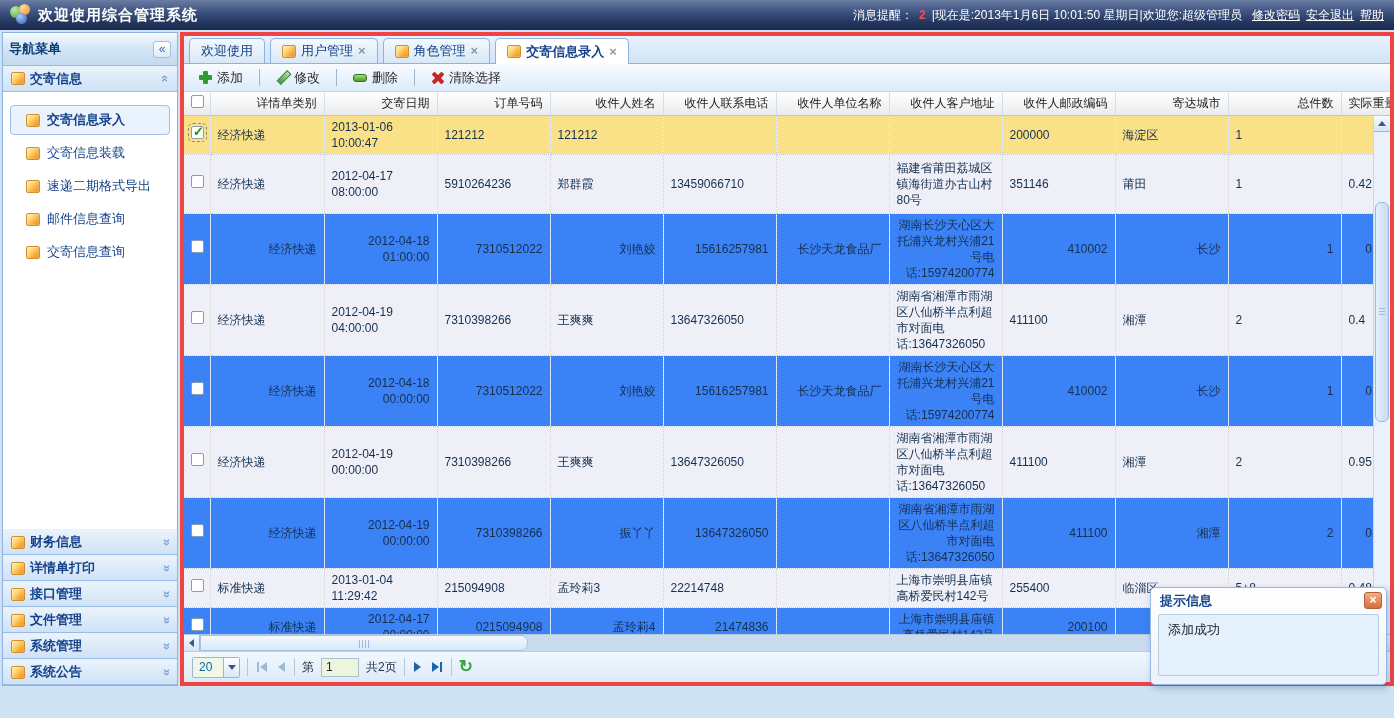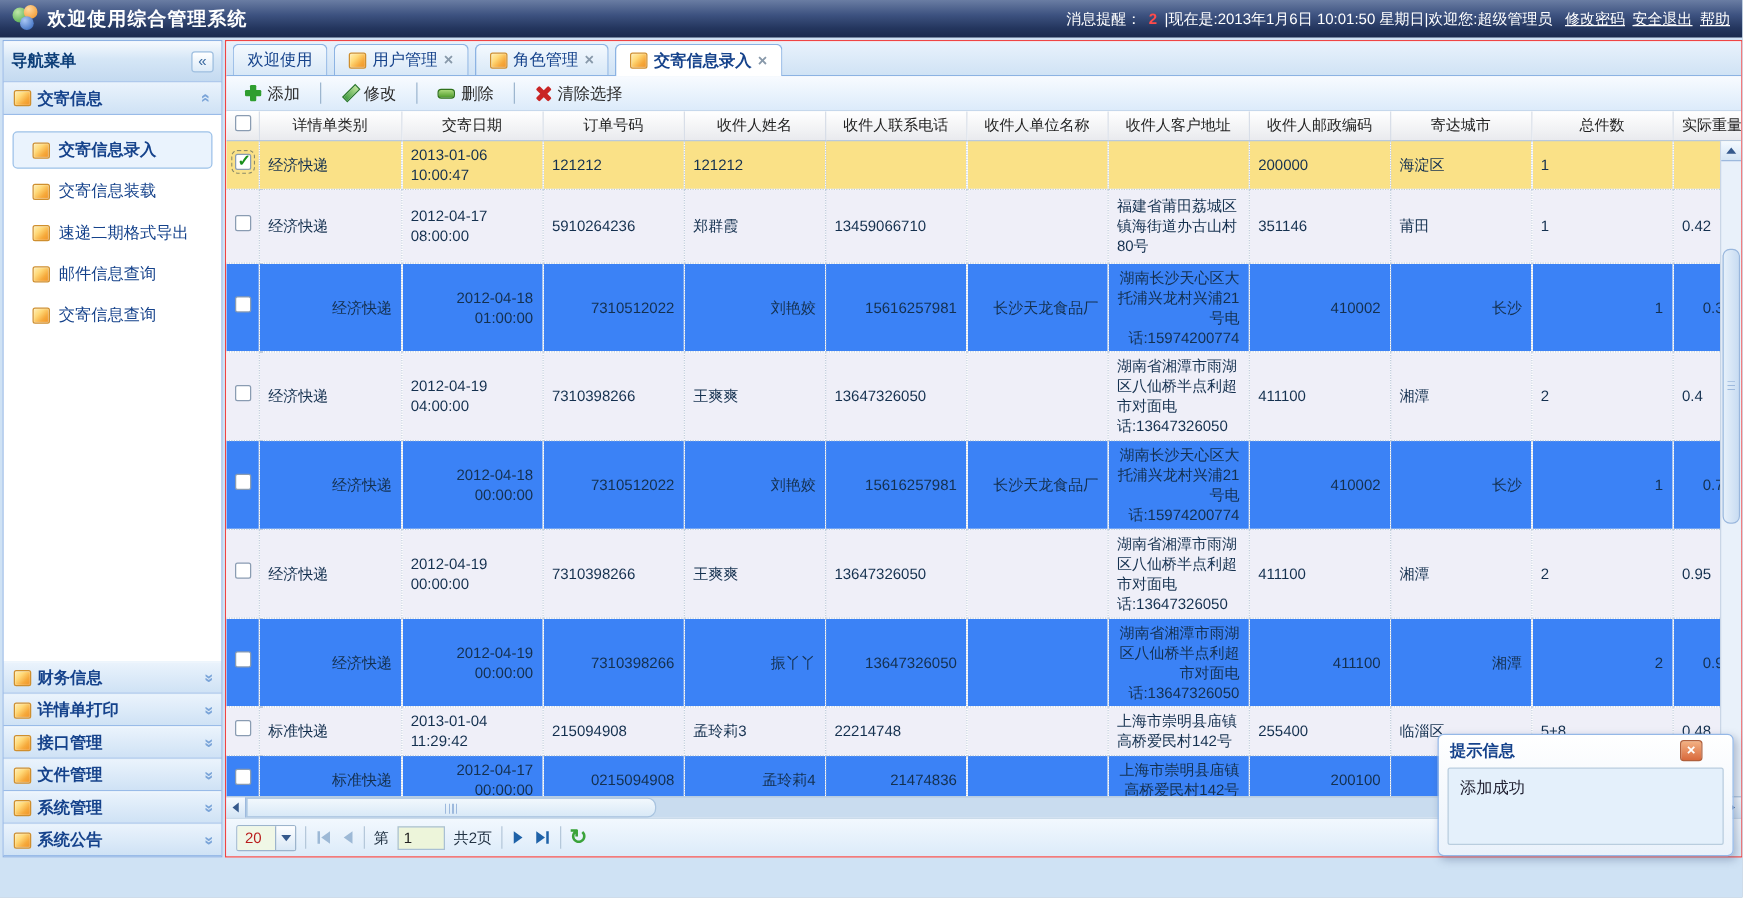--- a/index.html
+++ b/index.html
@@ -37,21 +37,21 @@
   .chev.up   { transform:rotate(90deg); }
   .chev.down { transform:rotate(-90deg); }
   .side-items { flex:1 1 auto; background:#fff; padding-top:10px; overflow:hidden; }
   .side-item { display:flex; align-items:center; gap:7px; margin:3px 7px; padding:5px 4px 5px 15px;
                font-size:13px; color:#15428b; cursor:pointer; border:1px solid transparent; }
   .side-item.selected { background:#eaf3fd; border:1px solid #9cc1e8; border-radius:4px; font-weight:bold; }
   .pkg-icon { width:14px; height:13px; flex:0 0 14px; border:1px solid #cf8f2e; border-radius:2px;
               background:linear-gradient(135deg,#ffefb5 0%,#ffd978 35%,#f6a93b 70%,#ef9327 100%); box-shadow:inset 0 0 1px #fff; }
 
   
-  .content { flex:1; border:1px solid #ef4444; background:#fff; display:flex; flex-direction:column; overflow:hidden; }
+  .content { flex:1; border:4px solid #ef4444; background:#fff; display:flex; flex-direction:column; overflow:hidden; }
 
   .tabbar { height:28px; flex:0 0 28px; background:linear-gradient(180deg,#e9f2fc,#d0e3f5);
             border-bottom:1px solid #8cb3e3; display:flex; align-items:flex-end; padding:3px 0 0 5px; gap:5px; }
   .tab { height:25px; display:inline-flex; align-items:center; gap:5px; padding:0 11px; font-size:13px; color:#15428b;
          border:1px solid #8cb3e3; border-bottom:none; border-radius:5px 5px 0 0; cursor:pointer;
          background:linear-gradient(180deg,#f4f9fe,#d8e8f7); position:relative; }
   .tab.active { background:#fff; font-weight:bold; height:26px; margin-bottom:-1px; z-index:2; }
   .tab-close { color:#8899aa; font-size:13px; font-weight:bold; line-height:10px; cursor:pointer; }
 
   .toolbar { height:28px; flex:0 0 28px; background:linear-gradient(180deg,#f8fbff,#dcebfa);
@@ -67,21 +67,21 @@
   .icon-del { width:14px; height:8px; border:1px solid #2e711a; border-radius:3px; background:linear-gradient(180deg,#a8d87a,#4f9c2b); }
   .icon-clear { position:relative; width:13px; height:13px; }
   .icon-clear::before,.icon-clear::after { content:""; position:absolute; left:5px; top:0; width:4px; height:14px; background:#c92525; border-radius:1px; }
   .icon-clear::before { transform:rotate(45deg); } .icon-clear::after { transform:rotate(-45deg); }
 
   
   .grid { flex:1 1 auto; position:relative; overflow:hidden; background:#fff; }
   table.dg { table-layout:fixed; border-collapse:collapse; width:1212px; }
   .dg th { height:23px; background:linear-gradient(180deg,#ffffff,#f1f2f4 65%,#e9eaee);
            border-right:1px solid #d8dee8; border-bottom:1px solid #b9c9dd; font-size:12px; font-weight:normal;
-           color:#222; text-align:center; padding:0 7px; white-space:nowrap; overflow:hidden; }
+           color:#222; text-align:right; padding:0 7px; white-space:nowrap; overflow:hidden; }
   .dg td { border-right:1px dotted #bfcbdc; border-bottom:1px dotted #bfcbdc; font-size:12px; color:#14304f;
            padding:3px 7px; vertical-align:middle; line-height:16px; word-wrap:break-word; overflow:hidden; }
   tr.sel  td { background:#fae187; }
   tr.blue td { background:#3b82f6;text-align:right; }
   tr.lav  td { background:#efeff8; }
   .cb { display:inline-block; width:13px; height:13px; border:1px solid #8a9cb2; background:#fff; border-radius:2px; position:relative; cursor:pointer; }
   .cb.checked { outline:1px dashed #8a8a6a; outline-offset:2px; }
   .cb.checked::after { content:"\2713"; position:absolute; left:1px; top:-3px; color:#1a8f1a; font-size:13px; font-weight:bold; }
 
   .vscroll { position:absolute; top:24px; right:0; width:17px; bottom:0; background:#e9f1fa; border-left:1px solid #c9d6e6; }
@@ -101,41 +101,41 @@
   .hs-right::after { content:""; border-top:4px solid transparent; border-bottom:4px solid transparent; border-left:5px solid #35598c; }
   .hs-thumb { position:absolute; left:16px; top:0; width:328px; height:16px; border:1px solid #a9c4e0; border-radius:0 7px 7px 0;
               background:linear-gradient(180deg,#f2f8fd,#d9e9f7); cursor:pointer; }
   .hs-thumb::after { content:""; position:absolute; top:4px; left:50%; margin-left:-5px; width:10px; height:8px;
                      background:repeating-linear-gradient(90deg,#9db9dd 0 1px,transparent 1px 3px); }
 
   
   .pager { height:31px; flex:0 0 31px; background:linear-gradient(180deg,#f2f8fe,#dcebf9); border-top:1px solid #b9cfe4;
            display:flex; align-items:center; padding:0 8px; gap:7px; font-size:12px; color:#234; }
   .psel { display:flex; width:48px; height:21px; border:1px solid #9cb4cc; background:#fff; border-radius:2px; cursor:pointer; }
-  .psel .v { flex:1; background:#f0f7e6; font-size:12px; padding:2px 0 0 6px; color:#b91c1c; }
+  .psel .v { flex:1; background:#f0f7e6; font-size:12px; padding:2px 0 0 6px; color:#0369a1; }
   .psel .a { width:16px; background:linear-gradient(180deg,#fdfeff,#d9e8f6); border-left:1px solid #9cb4cc;
              display:flex; align-items:center; justify-content:center; }
   .psel .a::after { content:""; border-left:4px solid transparent; border-right:4px solid transparent; border-top:5px solid #35598c; }
   .psep { width:1px; height:18px; background:#b5c8da; }
   .pbtn { display:inline-flex; align-items:center; gap:1px; cursor:pointer; padding:2px; }
   .tri-l { border-top:5px solid transparent; border-bottom:5px solid transparent; border-right:7px solid #9db9d6; }
   .tri-r { border-top:5px solid transparent; border-bottom:5px solid transparent; border-left:7px solid #1e62a8; }
   .pbar-dis { width:2px; height:10px; background:#9db9d6; } .pbar { width:2px; height:10px; background:#1e62a8; }
   .pinput { width:38px; height:19px; border:1px solid #a9c0d4; background:#edf5da; font-size:12px; padding:2px 4px; color:#222; }
   .refresh-icon { color:#3aa33a; font-size:17px; font-weight:bold; line-height:14px; cursor:pointer; }
 
   
   .footer { position:absolute; left:0; right:0; bottom:0; height:32px; background:linear-gradient(180deg,#e3eefa,#c8dcf0);
             border-top:1px solid #9fbcdc; text-align:center; line-height:31px; font-size:14px; font-weight:bold; color:#1953a8; }
   .footer .red { color:#d42a2a; }
 
   
   .popup { position:absolute; left:1150px; top:587px; width:237px; height:98px; border:1px solid #95b8e7; border-radius:5px;
            background:linear-gradient(180deg,#ffffff,#eaf2fb); box-shadow:2px 3px 7px rgba(60,80,120,.35); z-index:50; }
-  .popup-header { height:25px; display:flex; align-items:center; justify-content:space-between; padding:0 24px 0 9px; }
+  .popup-header { height:25px; display:flex; align-items:center; justify-content:space-between; padding:0 4px 0 9px; }
   .popup-title { font-size:13px; font-weight:bold; color:#15428b; }
   .popup-close { width:18px; height:17px; border:1px solid #b0603c; border-radius:3px; color:#fff; font-size:12px; font-weight:bold;
                  line-height:15px; text-align:center; background:linear-gradient(180deg,#f3b183,#d96a3d); cursor:pointer; }
   .popup-body { margin:1px 7px 7px; height:62px; background:#e4f0fb; border:1px solid #b9cdde; border-radius:2px;
                 padding:6px 9px; font-size:13px; color:#223; }
 </style>
 </head>
 <body>
 
 <div class="app">

